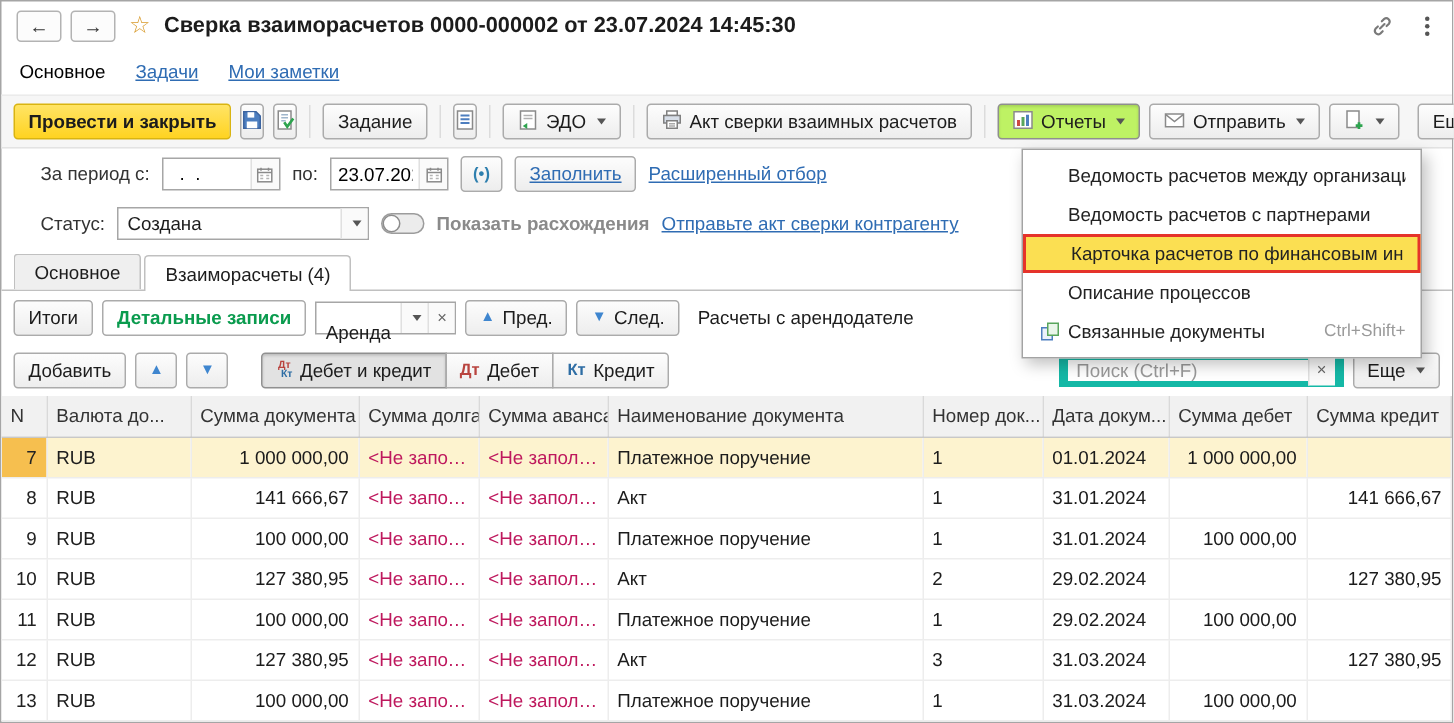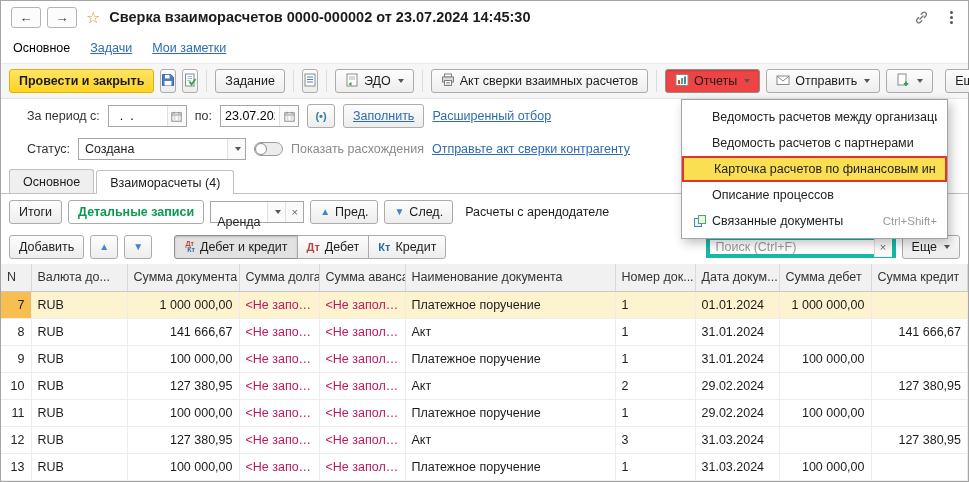--- a/index.html
+++ b/index.html
@@ -17,40 +17,40 @@
   .dots{display:flex;flex-direction:column;gap:2px;cursor:pointer;padding:2px 5px;margin-left:10px;}
   .dots i{width:3px;height:3px;border-radius:50%;background:#555;}
   
   .navtabs{height:30px;display:flex;align-items:center;gap:20px;padding:0 12px;flex:0 0 auto;}
   .nav-tab.active{color:#000;text-decoration:none;cursor:default;}
   
   .toolbar{height:36px;background:#f6f6f6;border-top:1px solid #ebebeb;border-bottom:1px solid #e3e3e3;display:flex;align-items:center;gap:6px;padding:0 8px;flex:0 0 auto;}
   .btn{display:inline-flex;align-items:center;gap:5px;height:24px;padding:0 9px;background:linear-gradient(#fdfdfd,#ededed);border:1px solid #ababab;border-radius:3px;cursor:pointer;font-size:12.5px;white-space:nowrap;color:#1c1c1c;}
   .btn.primary{background:linear-gradient(#ffe465,#ffd321);border-color:#d9b411;font-weight:700;}
   .btn.icon-only{padding:0;width:28px;justify-content:center;}
-  .btn.open{background:#ef4444;border-color:#8f8f8f;box-shadow:inset 0 1px 2px rgba(0,0,0,.15);}
+  .btn.open{background:#bef264;border-color:#8f8f8f;box-shadow:inset 0 1px 2px rgba(0,0,0,.15);}
   .btn.pressed{background:#e2e2e2;box-shadow:inset 0 1px 2px rgba(0,0,0,.18);border-color:#909090;}
   .btn .blue-text{color:#2f6cb3;text-decoration:underline;}
   .caret{width:0;height:0;border-left:3.5px solid transparent;border-right:3.5px solid transparent;border-top:4px solid #555;margin-left:2px;flex:0 0 auto;}
   .sep{width:1px;height:22px;background:#dcdcdc;margin:0 2px;flex:0 0 auto;}
   
   .row{display:flex;align-items:center;gap:8px;padding:0 10px;flex:0 0 auto;margin-left:16px;}
   .period-row{height:34px;}
   .status-row{height:32px;}
   .row label{color:#333;white-space:nowrap;}
   .field{display:inline-flex;align-items:center;height:22px;border:1px solid #a6a6a6;background:#fff;}
   .field input{border:0;outline:0;padding:0 4px;font:inherit;width:58px;background:transparent;}
   .cal{width:19px;height:20px;display:flex;align-items:center;justify-content:center;cursor:pointer;border-left:1px solid #e0e0e0;background:#fafafa;}
   .pick{color:#2e7fae;font-weight:700;font-size:11px;}
   .select{display:inline-flex;align-items:center;height:22px;border:1px solid #a6a6a6;background:#fff;width:168px;}
   .select .val{flex:1;padding:0 6px;white-space:nowrap;overflow:hidden;}
   .dd-btn{width:18px;height:20px;display:flex;align-items:center;justify-content:center;border-left:1px solid #e0e0e0;background:#fafafa;cursor:pointer;flex:0 0 auto;}
   .switch{width:29px;height:14px;border-radius:8px;border:1px solid #9c9c9c;background:#ececec;position:relative;cursor:pointer;flex:0 0 auto;}
   .switch i{position:absolute;left:0;top:0;width:12px;height:12px;border-radius:50%;background:#fff;border:1px solid #8d8d8d;}
-  .muted-label{color:#8a8a8a;white-space:nowrap;}
+  .muted-label{color:#8a8a8a;white-space:nowrap;font-weight:bold;}
   
   .doctabs{height:28px;display:flex;align-items:flex-end;padding:0 0 0 8px;gap:2px;flex:0 0 auto;}
   .doc-tab{padding:5px 13px 4px;border:1px solid #c0c0c0;border-bottom:none;border-radius:3px 3px 0 0;background:#efefef;cursor:pointer;position:relative;white-space:nowrap;}
   .doc-tab.active{background:#fff;z-index:2;margin-bottom:-1px;}
   .panel{flex:1;border-top:1px solid #c0c0c0;display:flex;flex-direction:column;background:#fff;min-height:0;}
   .viewbar{height:36px;display:flex;align-items:center;gap:6px;padding:0 8px;flex:0 0 auto;}
   .btn.green{color:#0a9b4e;font-weight:700;background:#fff;}
   .combo{display:inline-flex;align-items:center;height:22px;border:1px solid #a6a6a6;background:#fff;}
   .combo .val{padding:0 6px;min-width:56px;white-space:nowrap;margin-top:20px;}
   .clear-btn{width:18px;height:20px;display:flex;align-items:center;justify-content:center;color:#666;cursor:pointer;border-left:1px solid #e0e0e0;background:#fafafa;font-size:11px;flex:0 0 auto;}
@@ -59,21 +59,21 @@
   .gridbar{height:34px;display:flex;align-items:center;gap:6px;padding:0 8px;flex:0 0 auto;}
   .seg{display:inline-flex;}
   .seg .btn{border-radius:0;margin-left:-1px;}
   .seg .btn:first-child{border-radius:3px 0 0 3px;margin-left:16px;}
   .seg .btn:last-child{border-radius:0 3px 3px 0;}
   .dtkt{display:flex;flex-direction:column;font-size:7px;line-height:6.5px;font-weight:700;}
   .dtkt .t{color:#b9443f;}
   .dtkt .b{color:#2e6da4;margin-left:3px;}
   .dt-mark{color:#b9443f;font-weight:700;font-size:11px;}
   .kt-mark{color:#2e6da4;font-weight:700;font-size:11px;}
-  .search{display:inline-flex;align-items:center;height:22px;border:4px solid #14b8a6;background:#fff;width:190px;margin-left:auto;}
+  .search{display:inline-flex;align-items:center;height:22px;border:6px solid #14b8a6;background:#fff;width:190px;margin-left:auto;}
   .search input{flex:1;border:0;outline:0;padding:0 6px;font:inherit;min-width:0;}
   .search input::placeholder{color:#9a9a9a;}
   
   .table-wrap{flex:1;overflow:hidden;}
   table{width:100%;border-collapse:collapse;table-layout:fixed;}
   th{background:#f1f1f1;font-weight:400;text-align:left;color:#333;border-right:1px solid #d9d9d9;border-bottom:1px solid #c8c8c8;padding:5px 6px;height:27px;white-space:nowrap;overflow:hidden;cursor:pointer;}
   td{border-right:1px solid #ededed;border-bottom:1px solid #ededed;padding:5px 6px;height:27px;white-space:nowrap;overflow:hidden;text-overflow:ellipsis;}
   tr.selected td{background:#fdf3cf;}
   tr.selected td.rownum{background:#f6bf4f;}
   td.rownum{text-align:right;color:#222;}

